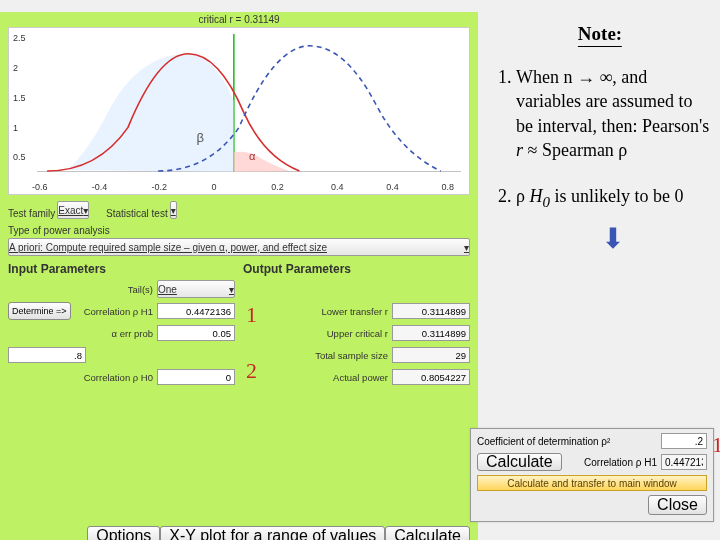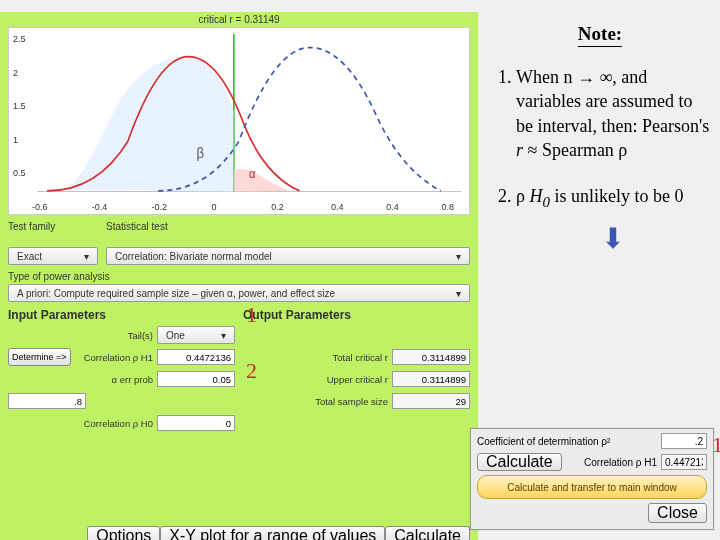--- a/index.html
+++ b/index.html
@@ -1,26 +1,26 @@
 <!DOCTYPE html>
 <html><head>
 <meta charset="utf-8">
 <style>
   * { box-sizing: border-box; margin: 0; padding: 0; }
   body { width: 720px; height: 540px; font-family: Arial, sans-serif; font-size: 11px; background: #f0f0f0; position: relative; overflow: hidden; }
   .app { position: absolute; left: 0; top: 12px; width: 478px; height: 540px; background: #bef264; font-size: 10px; color: #333; }
   .chart-title { text-align: center; font-size: 10px; padding: 2px 0; }
-  .chart { position: relative; height: 188px; background: #fff; margin: 0 8px 2px 8px; border: 1px solid #ccc; }
+  .chart { position: relative; height: 168px; background: #fff; margin: 0 8px 2px 8px; border: 1px solid #ccc; }
   .plot { position: absolute; left: 28px; top: 6px; right: 8px; bottom: 22px; }
   .xlabel { position: absolute; bottom: 2px; font-size: 9px; }
   .ylabel { position: absolute; left: 4px; font-size: 9px; transform: translateY(-50%); }
   .section-row { display: flex; gap: 8px; padding: 4px 8px; align-items: flex-end; }
-  .field { display: flex; flex-direction: column; gap: 15px; }
+  .field { display: flex; flex-direction: row; gap: 2px; align-items: flex-end; }
   .field label { font-size: 10px; color: #333; }
-  .combo { display: flex; align-items: center; background: linear-gradient(#fdfdfd,#e6e6e6); border: 1px solid #9a9a9a; border-radius: 2px; height: 18px; padding: 0 8px; font-size: 10px; position: relative; }
+  .combo { display: flex; align-items: center; background: linear-gradient(#fdfdfd,#e6e6e6); border: 1px solid #9a9a9a; border-radius: 2px; height: 18px; padding: 0 0; font-size: 10px; position: relative; text-decoration: underline; }
   .combo .arrow { margin-left: auto; }
   .full { margin: 2px 8px; }
   .full label { display: block; font-size: 10px; margin-bottom: 2px; }
   .params { display: flex; gap: 8px; padding: 4px 8px; }
   .col { flex: 1; }
   .col h4 { font-size: 12px; font-weight: bold; margin-bottom: 4px; }
   .prow { display: flex; align-items: center; gap: 4px; margin-bottom: 4px; height: 18px; }
   .prow .plabel { flex: 1; text-align: right; font-size: 9.5px; }
   .pval { width: 78px; border: 1px solid #9a9a9a; background: #fff; height: 16px; font-size: 9.5px; padding: 0 3px; text-align: right; }
   .pval.ro { background: #f6f6f6; }
@@ -30,21 +30,21 @@
   .note-panel { position: absolute; left: 490px; top: 23px; width: 220px; font-family: 'Times New Roman', serif; font-size: 18px; color: #000; }
   .note-panel h3 { text-align: center; font-size: 19px; margin-bottom: 18px; border-bottom: 1.5px solid #000; display: inline-block; padding-bottom: 1px; position: relative; left: 50%; transform: translateX(-50%);}
   .note-panel ol { list-style: decimal; padding-left: 26px; }
   .note-panel li { margin-bottom: 22px; line-height: 1.35; }
   .note-panel .arrow-down { font-size: 28px; color: #3a55b4; display: block; text-align: center; margin-top: 8px; }
   .mini-dialog { position: absolute; left: 470px; top: 428px; width: 244px; background: #ececec; border: 1px solid #9a9a9a; font-size: 10px; padding: 4px 6px 6px 6px; box-shadow: 0 0 2px rgba(0,0,0,.15); }
   .mini-row { display: flex; align-items: center; gap: 4px; margin-bottom: 4px; }
   .mini-row .lbl { flex: 1; }
   .mini-row .val { width: 46px; border: 1px solid #9a9a9a; background: #fff; height: 16px; padding: 0 3px; text-align: right; font-size: 10px; }
   .mini-row .val.ro { background: #f6f6f6; }
-  .mini-dialog .wide-btn { width: 100%; background: linear-gradient(#fff3c5,#ffd65a); border: 1px solid #c9a227; color: #5a4200; text-align: left; height: 24px; border-radius: 10px; font-size: 10px; margin-bottom: 4px; display: flex; align-items: center; justify-content: center; }
+  .mini-dialog .wide-btn { width: 100%; background: linear-gradient(#fff3c5,#ffd65a); border: 1px solid #c9a227; color: #5a4200; text-align: left; height: 16px; border-radius: 0; font-size: 10px; margin-bottom: 4px; display: flex; align-items: center; justify-content: center; }
   .ann-red { position: absolute; font-family: 'Times New Roman', serif; font-size: 22px; color: #c62828; }
   svg { width: 100%; height: 100%; }
 </style>
 </head>
 <body>
 
 <div class="app">
   <div class="chart-title">critical r = 0.31149</div>
   <div class="chart">
     <span class="ylabel" style="top:6%">2.5</span>
@@ -78,21 +78,20 @@
     <div class="field" style="width:90px">
       <label>Test family</label>
       <div class="combo">
           <span>Exact</span>
           <span class="arrow">▾</span>
         </div>
     </div>
     <div class="field" style="flex:1">
       <label>Statistical test</label>
       <div class="combo">
-          <span>Correlation: Bivariate normal model</span>
           <span class="arrow">▾</span>
         </div>
     </div>
   </div>
 
   <div class="full">
     <label>Type of power analysis</label>
     <div class="combo">
         <span>A priori: Compute required sample size – given α, power, and effect size</span>
         <span class="arrow">▾</span>
@@ -126,30 +125,34 @@
         <span class="plabel">Correlation ρ H0</span>
         <input class="pval" value="0" style="">
       </div>
     </div>
     <div class="col">
       <h4>Output Parameters</h4>
       <div class="prow">
           <span style="height:16px"></span>
         </div>
       <div class="prow">
-        <span class="plabel">Total critical r</span>
+        <span class="plabel">Lower transfer r</span>
         <input class="pval ro" readonly="" value="0.3114899" style="">
       </div>
       <div class="prow">
         <span class="plabel">Upper critical r</span>
         <input class="pval ro" readonly="" value="0.3114899" style="">
       </div>
       <div class="prow">
         <span class="plabel">Total sample size</span>
         <input class="pval ro" readonly="" value="29" style="">
+      </div>
+      <div class="prow">
+        <span class="plabel">Actual power</span>
+        <input class="pval ro" readonly="" value="0.8054227" style="">
       </div>
     </div>
   </div>
 
   <div class="bottom-bar">
     <div class="spacer"></div>
     <button class="btn">Options</button>
     <button class="btn">X-Y plot for a range of values</button>
     <button class="btn">Calculate</button>
   </div>

